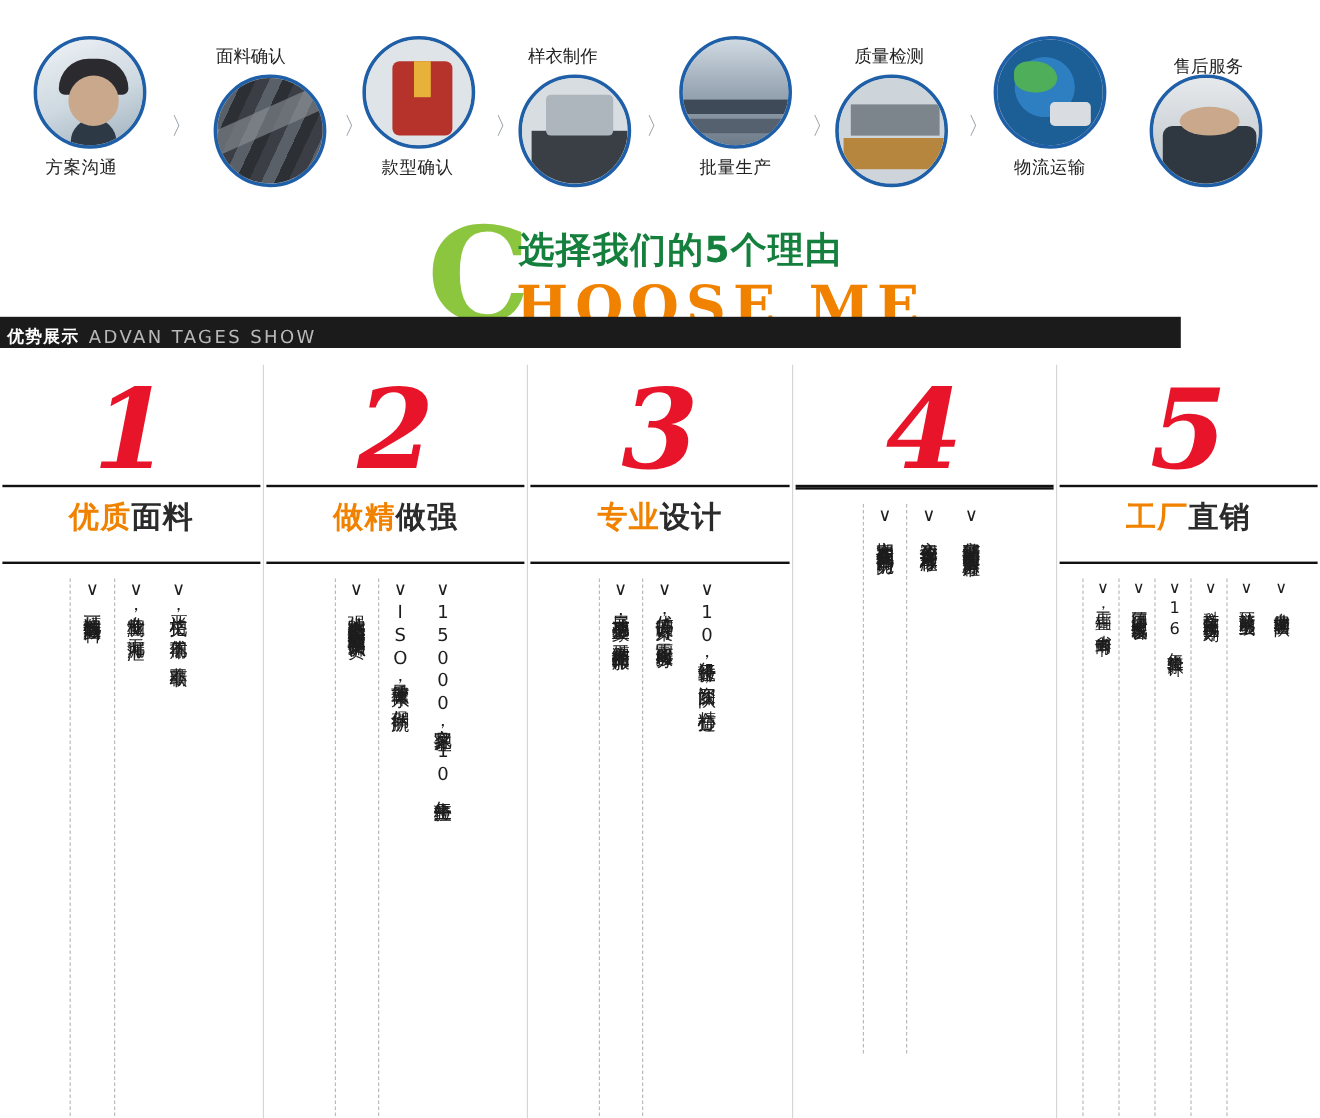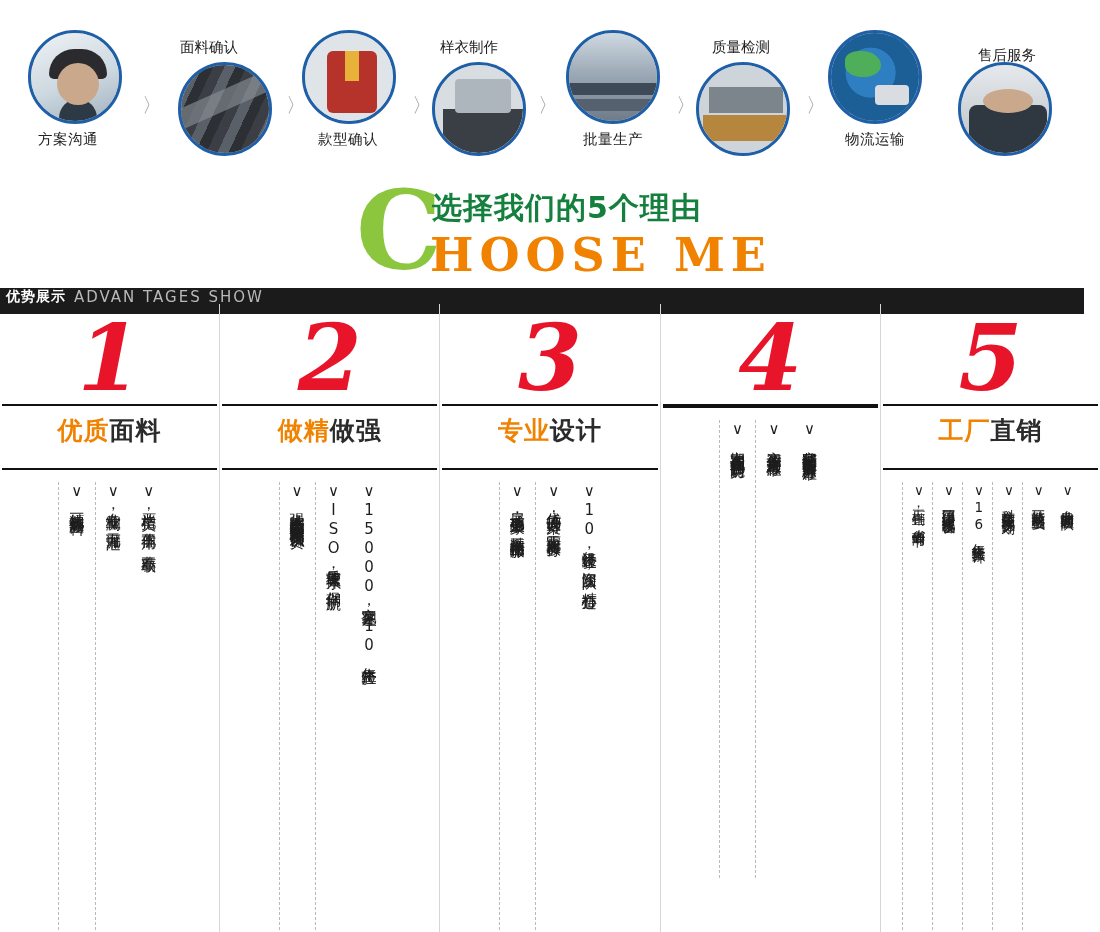--- a/index.html
+++ b/index.html
@@ -72,22 +72,22 @@
     font-size: 30px; font-weight: 700; color: #15803d; letter-spacing: 1px;
   }
   .en-title {
     position: absolute; left: 430px; top: 48px;
     font-family: "DejaVu Serif", "Liberation Serif", serif;
     font-size: 46px; font-weight: 700; color: #f08200; letter-spacing: 6px;
   }
 
   
   .bar {
-    position: absolute; left: 0; top: 288px; width: 1084px; height: 26px;
-    background: #1b1b1b; color: #fff; display: flex; align-items: flex-start;
+    position: absolute; left: 0; top: 264px; width: 984px; height: 26px;
+    background: #1b1b1b; color: #fff; display: flex; align-items: flex-end;
   }
   .bar .cn { font-size: 14px; font-weight: 700; padding-left: 6px; letter-spacing: 1px; }
   .bar .en { font-size: 15px; color: #b9b9b9; padding-left: 8px; letter-spacing: 2px; }
 
   
   .reasons {
     position: absolute; left: 0; top: 304px; width: 1100px; height: 628px;
     display: flex;
   }
   .col { position: relative; flex: 1 1 0; }

